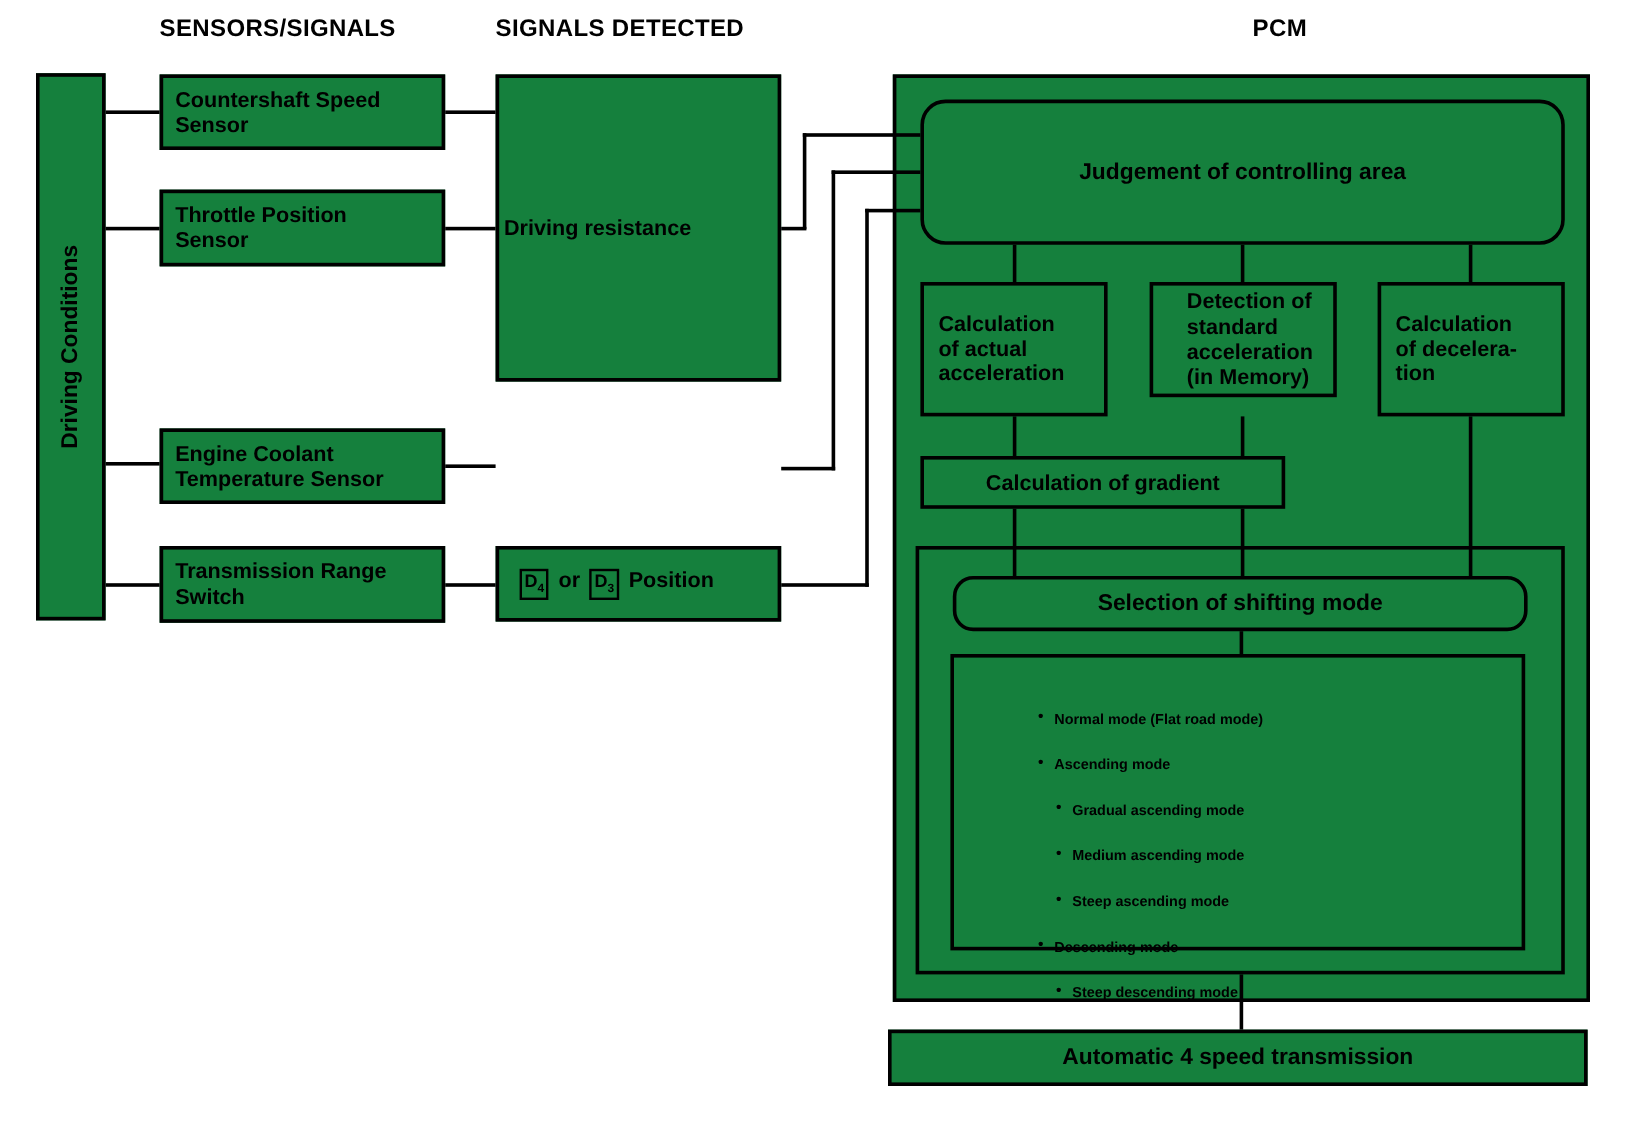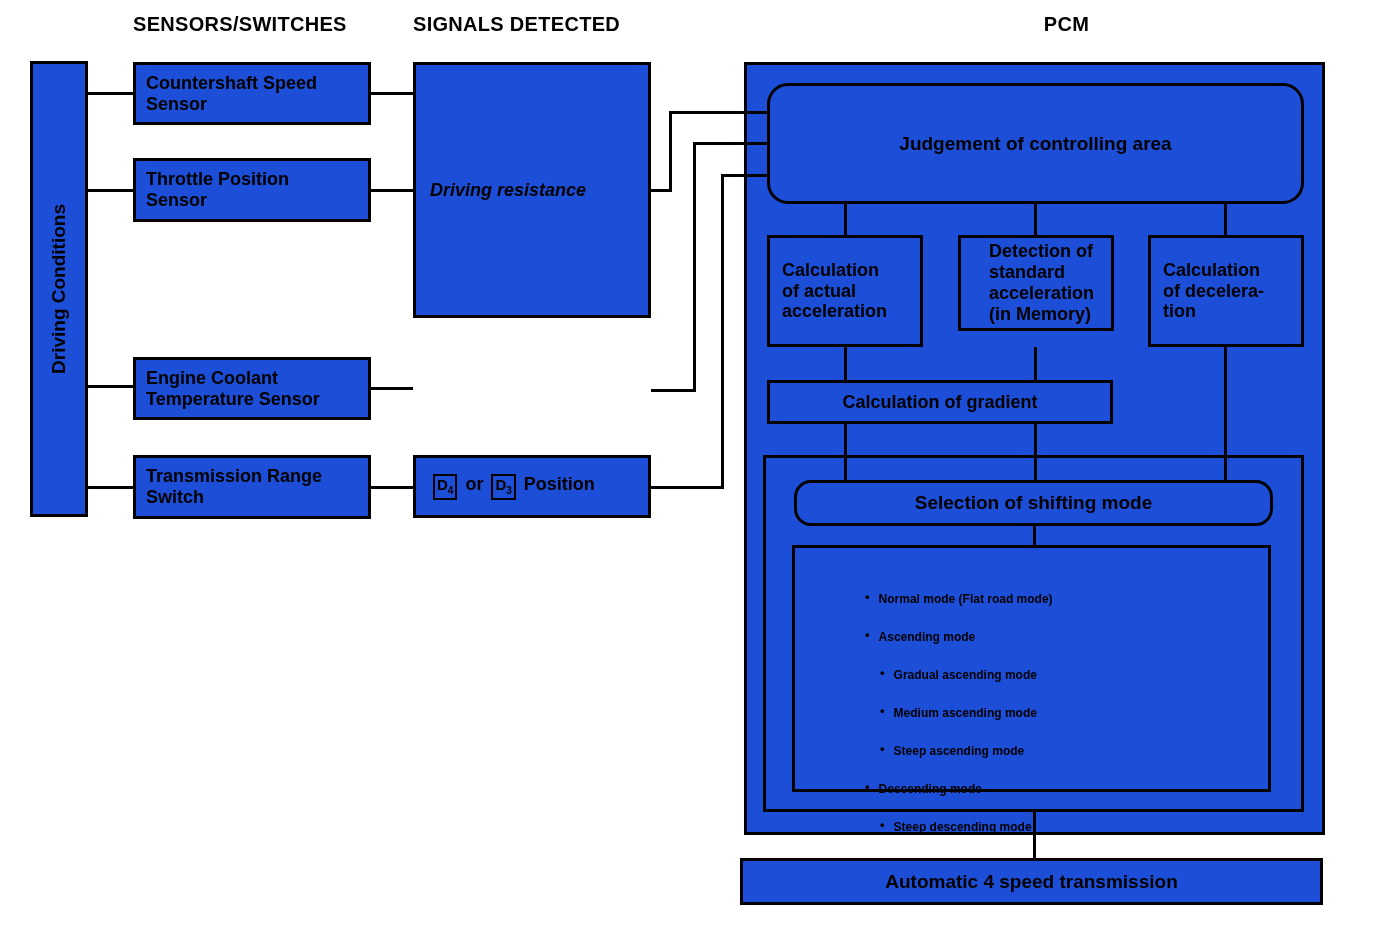--- a/index.html
+++ b/index.html
@@ -6,57 +6,57 @@
   #stage{
     position:relative;width:1376px;height:940px;background:#fff;
     font-family:"Liberation Sans",sans-serif;color:#000;
     -webkit-font-smoothing:none;
   }
   .hdr{
     position:absolute;font-weight:bold;font-size:20px;letter-spacing:.3px;
     white-space:nowrap;
   }
   .box{
-    position:absolute;box-sizing:border-box;border:3px solid #000;background:#1d4ed8;
+    position:absolute;box-sizing:border-box;border:3px solid #000;background:#15803d;
     font-weight:bold;display:flex;align-items:center;
   }
   .pre{white-space:pre-line;line-height:1.16;}
   .left-txt{justify-content:flex-start;}
   .center-txt{justify-content:center;text-align:center;}
   .hline,.vline{position:absolute;background:#000;}
   .hline{height:3px;}
   .vline{width:3px;}
   .vertical-label{
     position:absolute;top:50%;left:50%;
     transform:translate(-50%,-50%) rotate(-90deg);
     white-space:nowrap;font-weight:bold;font-size:19px;
   }
   .f18{font-size:18px;}
   .f19{font-size:19px;}
   .pad10{padding-left:10px;}
   .pad14{padding-left:14px;}
-  .pad18{padding-left:14px;font-style:italic;}
+  .pad18{padding-left:4px;}
   .modes-box{align-items:flex-start;}
   .modes-list{padding:24px 8px 8px 70px;}
   .mode{font-size:12px;line-height:21px;white-space:nowrap;margin-top:14px;}
   .mode.lvl2{margin-left:15px;}
   .mode::before{content:"•";font-size:13px;vertical-align:2px;margin-right:9px;}
   .dbox{
     display:inline-block;border:2px solid #000;line-height:1;
     padding:1px 2px 2px 2px;font-size:15px;font-weight:bold;margin:0 3px;
   }
   .dbox sub{font-size:10px;}
   .pos-row{font-size:18px;font-weight:bold;white-space:nowrap;}
 </style>
 </head>
 <body>
 
 <div id="stage">
 
-  <div class="hdr" style="left:133px;top:13px;">SENSORS/SWITCHES</div>
+  <div class="hdr" style="left:133px;top:13px;">SENSORS/SIGNALS</div>
   <div class="hdr" style="left:413px;top:13px;">SIGNALS DETECTED</div>
   <div class="hdr" style="left:776px;top:13px;width:581px;text-align:center;">PCM</div>
 
   <div class="box" style="left:30px;top:61px;width:58px;height:456px;">
     <span class="vertical-label">Driving Conditions</span>
   </div>
 
   <div class="box left-txt pad10 f18" style="left:133px;top:62px;width:238px;height:63px;">
     <span class="pre">Countershaft Speed
 Sensor</span>
@@ -102,21 +102,21 @@
 standard
 acceleration
 (in Memory)</span>
   </div>
   <div class="box left-txt f18" style="left:1148px;top:235px;width:156px;height:112px;padding-left:12px;">
     <span class="pre">Calculation
 of decelera-
 tion</span>
   </div>
 
-  <div class="box center-txt f18" style="left:767px;top:380px;width:346px;height:44px;">
+  <div class="box center-txt f18" style="left:767px;top:380px;width:304px;height:44px;">
     <span style="width:100%;">Calculation of gradient</span>
   </div>
 
   <div class="box" style="left:763px;top:455px;width:541px;height:357px;"></div>
 
   <div class="box center-txt f19" style="left:794px;top:480px;width:479px;height:46px;border-radius:17px;">
     <span style="width:100%;">Selection of shifting mode</span>
   </div>
 
   <div class="box modes-box" style="left:792px;top:545px;width:479px;height:247px;">

